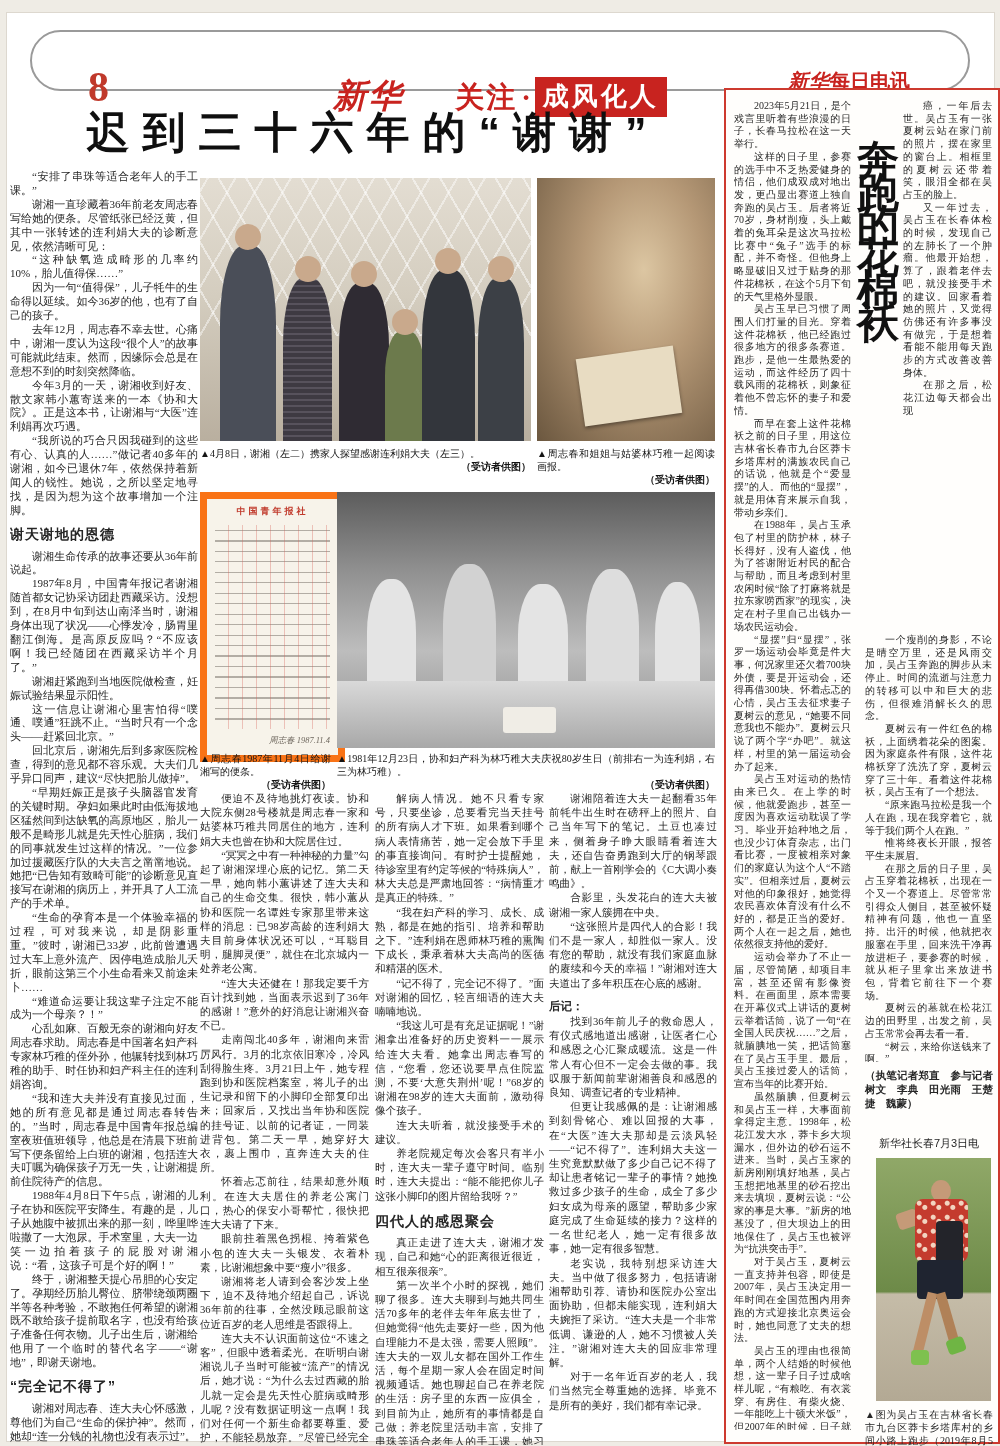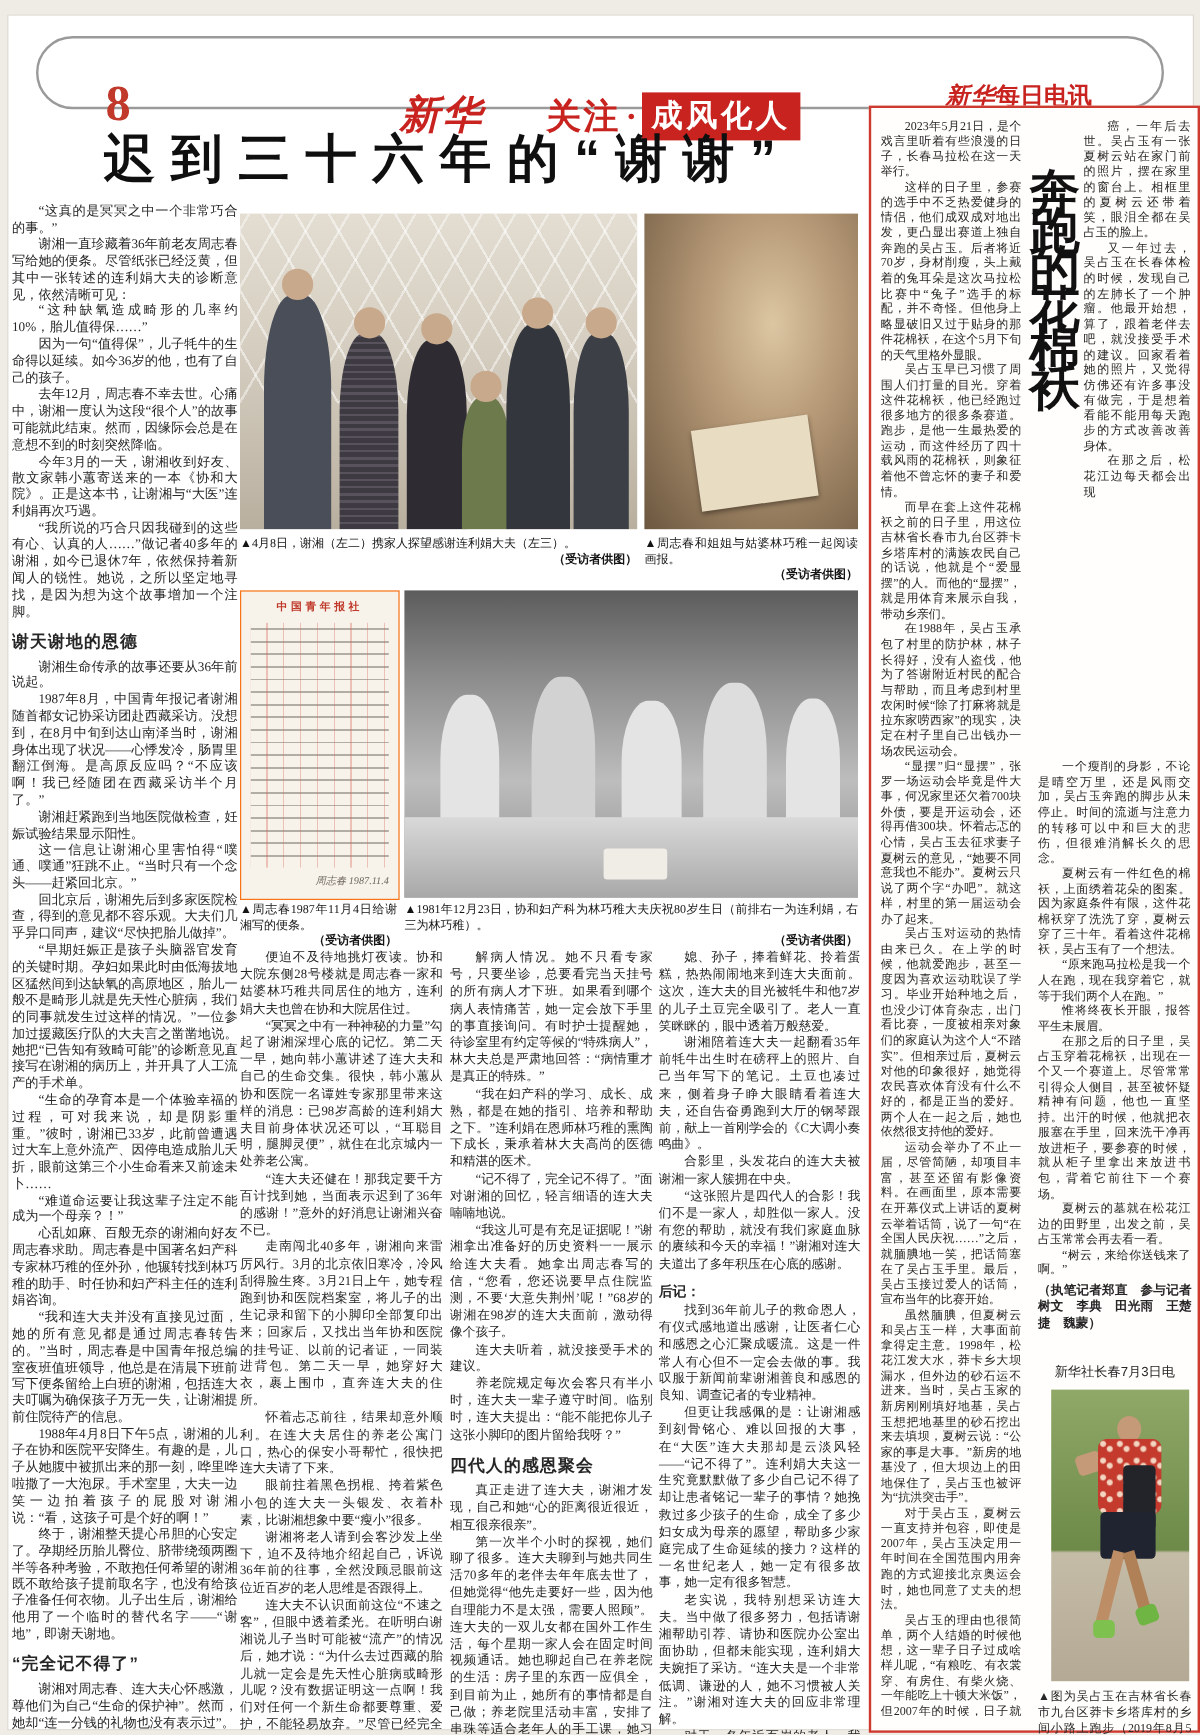--- a/index.html
+++ b/index.html
@@ -40,21 +40,21 @@
   .caption .credit{display:block;text-align:right;font-weight:bold;font-family:"Liberation Sans",sans-serif;}
   #photo-family{left:200px;top:178px;width:331px;height:263px;background:linear-gradient(180deg,#e3ddd2 0%,#d4cdbf 45%,#b9af9f 100%);}
   #photo-family .net{position:absolute;left:0;top:0;right:0;height:60%;
     background:repeating-linear-gradient(60deg,transparent 0 22px,rgba(255,255,255,.5) 22px 24px),
                repeating-linear-gradient(-60deg,transparent 0 22px,rgba(255,255,255,.45) 22px 24px);}
   .fig{position:absolute;bottom:0;border-radius:40% 40% 0 0;}
   .fig .head{position:absolute;left:50%;top:-22px;width:26px;height:26px;margin-left:-13px;border-radius:50%;background:#c9a98c;}
   #photo-reading{left:537px;top:178px;width:178px;height:263px;
     background:radial-gradient(ellipse at 60% 35%,#dcc6a2 0%,#b59876 40%,#6b573f 100%);}
   #photo-reading .book{position:absolute;left:24%;bottom:8%;width:55%;height:26%;background:#e8dcc2;transform:rotate(-8deg);box-shadow:0 2px 4px rgba(0,0,0,.4);}
-  #photo-letter{left:200px;top:492px;width:131px;height:256px;background:#f7f3ea;border:1px solid #f97316;}
+  #photo-letter{left:200px;top:492px;width:131px;height:256px;background:#f7f3ea;border:7px solid #f97316;}
   .letter-head{position:absolute;left:0;right:0;top:6px;text-align:center;font-size:9px;color:#c0392b;font-weight:bold;letter-spacing:3px;}
   .letter-body{position:absolute;left:8px;right:8px;top:26px;bottom:26px;
     background:repeating-linear-gradient(90deg,transparent 0 13px,rgba(214,98,88,.35) 13px 14px),
                repeating-linear-gradient(0deg,transparent 0 9px,rgba(95,88,80,.45) 9px 10.5px);}
   .letter-sign{position:absolute;right:8px;bottom:8px;font-size:8.5px;color:#6e675e;font-style:italic;}
   #photo-group{left:337px;top:492px;width:378px;height:256px;
     background:linear-gradient(180deg,#5c5c5c 0%,#8f8f8f 30%,#bdbdbd 62%,#8a8a8a 100%);}
   #photo-group .table{position:absolute;left:0;right:0;bottom:0;height:26%;background:linear-gradient(180deg,#d9d9d9,#a8a8a8);}
   #photo-group .coat{position:absolute;bottom:20%;border-radius:45% 45% 0 0;background:#e4e4e4;}
   #photo-group .cake{position:absolute;left:44%;bottom:6%;width:14%;height:10%;background:#f0ede6;border-radius:3px;}
@@ -97,21 +97,21 @@
   <div class="mast-right">
     <div class="paper-logo"><span class="script">新华</span><span>每日电讯</span></div>
     <div class="paper-date">2023年7月4日 星期二</div>
   </div>
 </div>
 
 <div class="headline">迟到三十六年的“谢谢”</div>
 
 <div id="col1" class="col">
   <div>
-      <p class="para">“这真的是冥冥之中一个非常巧合的事。”</p>
+      <p class="para">“安排了串珠等适合老年人的手工课。”</p>
       <p class="para">谢湘一直珍藏着36年前老友周志春写给她的便条。尽管纸张已经泛黄，但其中一张转述的连利娟大夫的诊断意见，依然清晰可见：</p>
       <p class="para">“这种缺氧造成畸形的几率约10%，胎儿值得保……”</p>
       <p class="para">因为一句“值得保”，儿子牦牛的生命得以延续。如今36岁的他，也有了自己的孩子。</p>
       <p class="para">去年12月，周志春不幸去世。心痛中，谢湘一度认为这段“很个人”的故事可能就此结束。然而，因缘际会总是在意想不到的时刻突然降临。</p>
       <p class="para">今年3月的一天，谢湘收到好友、散文家韩小蕙寄送来的一本《协和大院》。正是这本书，让谢湘与“大医”连利娟再次巧遇。</p>
       <p class="para">“我所说的巧合只因我碰到的这些有心、认真的人……”做记者40多年的谢湘，如今已退休7年，依然保持着新闻人的锐性。她说，之所以坚定地寻找，是因为想为这个故事增加一个注脚。</p>
     </div>
   <div class="subhead">谢天谢地的恩德</div>
   <div>
       <p class="para">谢湘生命传承的故事还要从36年前说起。</p>
@@ -214,21 +214,20 @@
       <p class="para">养老院规定每次会客只有半小时，连大夫一辈子遵守时间。临别时，连大夫提出：“能不能把你儿子这张小脚印的图片留给我呀？”</p>
     </div>
   <div class="subhead">四代人的感恩聚会</div>
   <div>
       <p class="para">真正走进了连大夫，谢湘才发现，自己和她“心的距离很近很近，相互很亲很亲”。</p>
       <p class="para">第一次半个小时的探视，她们聊了很多。连大夫聊到与她共同生活70多年的老伴去年年底去世了，但她觉得“他先走要好一些，因为他自理能力不是太强，需要人照顾”。连大夫的一双儿女都在国外工作生活，每个星期一家人会在固定时间视频通话。她也聊起自己在养老院的生活：房子里的东西一应俱全，到目前为止，她所有的事情都是自己做；养老院里活动丰富，安排了串珠等适合老年人的手工课，她习惯按时到场，不喜欢迟到早退。她也聊到协和那些依旧关心她的同事们，对她嘘寒问暖、送药上门……</p>
     </div>
 </div>
 <div id="col4" class="col">
   <div>
-      <p class="para">媳、孙子，捧着鲜花、拎着蛋糕，热热闹闹地来到连大夫面前。这次，连大夫的目光被牦牛和他7岁的儿子土豆完全吸引了。老人一直笑眯眯的，眼中透着万般慈爱。</p>
       <p class="para">谢湘陪着连大夫一起翻看35年前牦牛出生时在磅秤上的照片、自己当年写下的笔记。土豆也凑过来，侧着身子睁大眼睛看着连大夫，还自告奋勇跑到大厅的钢琴跟前，献上一首刚学会的《C大调小奏鸣曲》。</p>
       <p class="para">合影里，头发花白的连大夫被谢湘一家人簇拥在中央。</p>
       <p class="para">“这张照片是四代人的合影！我们不是一家人，却胜似一家人。没有您的帮助，就没有我们家庭血脉的赓续和今天的幸福！”谢湘对连大夫道出了多年积压在心底的感谢。</p>
     </div>
   <div class="postscript-label">后记：</div>
   <div>
       <p class="para">找到36年前儿子的救命恩人，有仪式感地道出感谢，让医者仁心和感恩之心汇聚成暖流。这是一件常人有心但不一定会去做的事。我叹服于新闻前辈谢湘善良和感恩的良知、调查记者的专业精神。</p>
       <p class="para">但更让我感佩的是：让谢湘感到刻骨铭心、难以回报的大事，在“大医”连大夫那却是云淡风轻——“记不得了”。连利娟大夫这一生究竟默默做了多少自己记不得了却让患者铭记一辈子的事情？她挽救过多少孩子的生命，成全了多少妇女成为母亲的愿望，帮助多少家庭完成了生命延续的接力？这样的一名世纪老人，她一定有很多故事，她一定有很多智慧。</p>
       <p class="para">老实说，我特别想采访连大夫。当中做了很多努力，包括请谢湘帮助引荐、请协和医院办公室出面协助，但都未能实现，连利娟大夫婉拒了采访。“连大夫是一个非常低调、谦逊的人，她不习惯被人关注。”谢湘对连大夫的回应非常理解。</p>
       <p class="para">对于一名年近百岁的老人，我们当然完全尊重她的选择。毕竟不是所有的美好，我们都有幸记录。</p>

